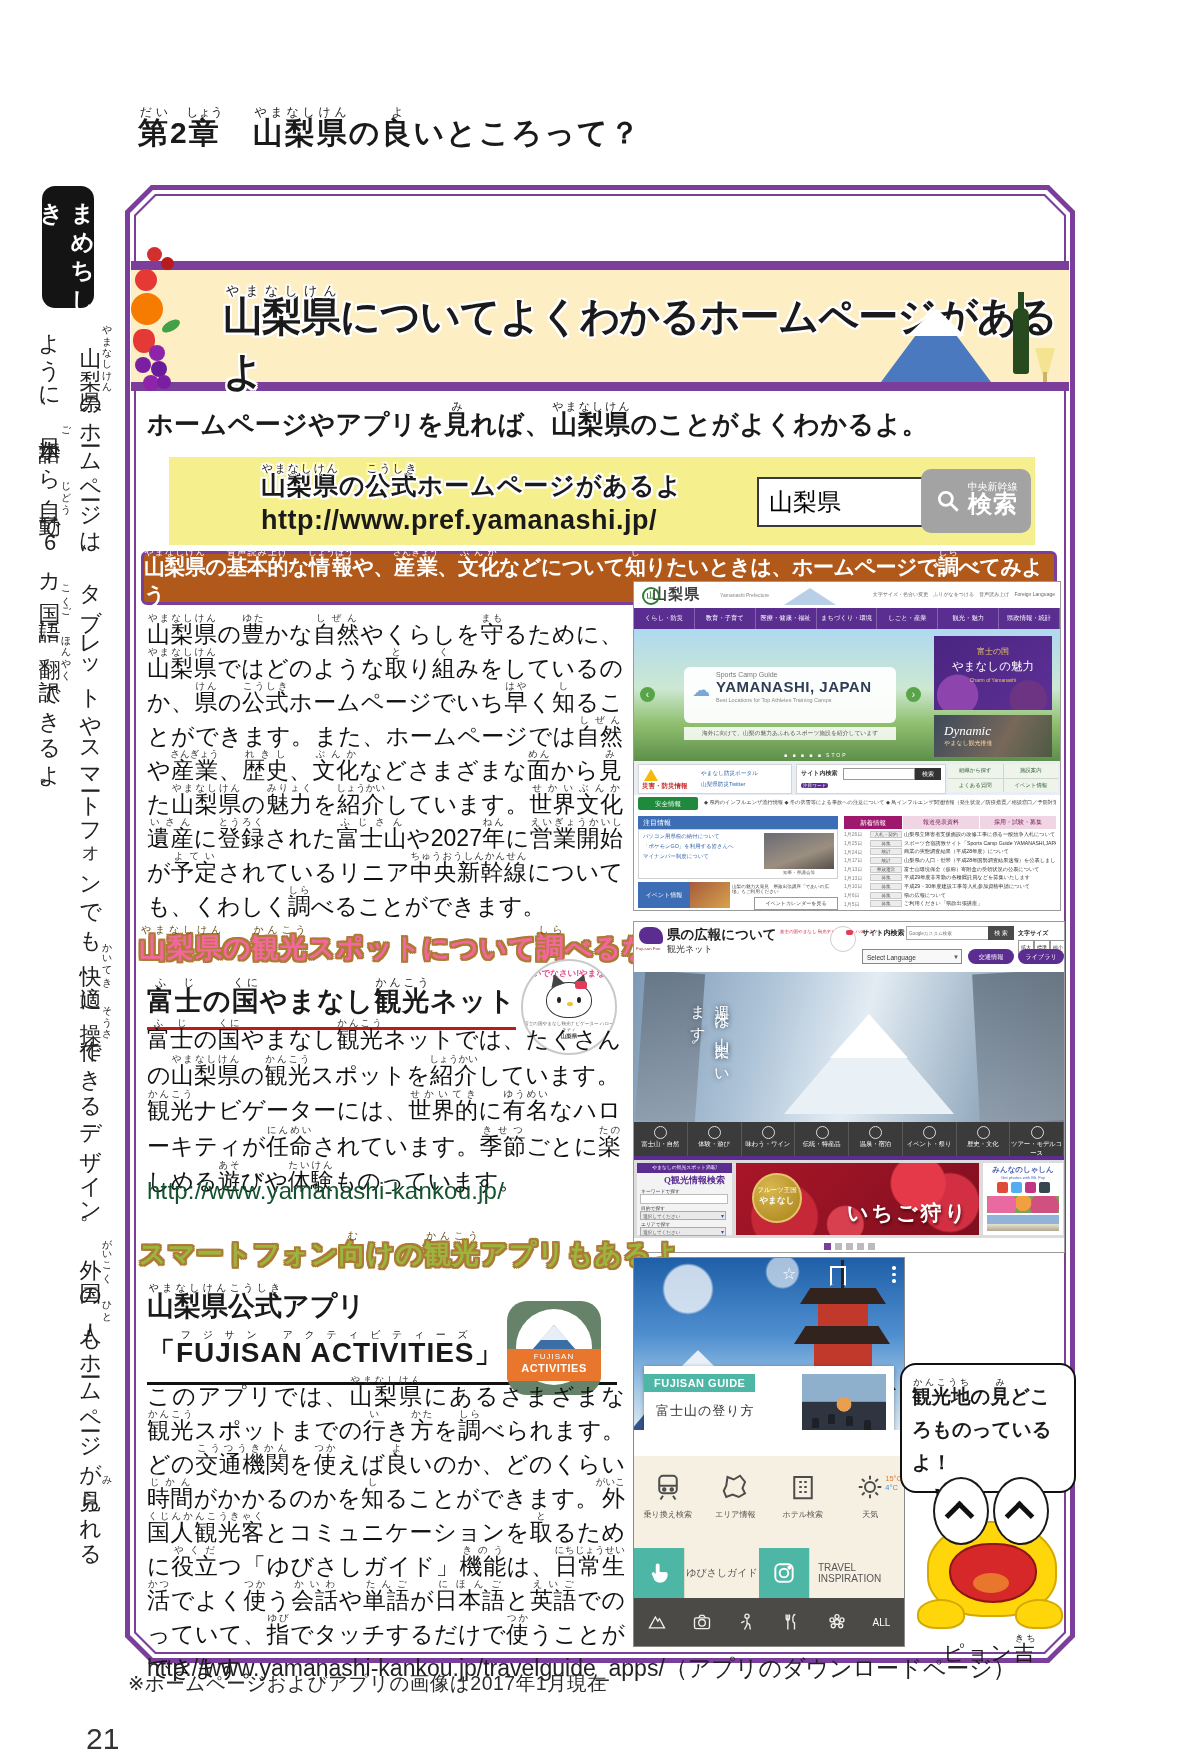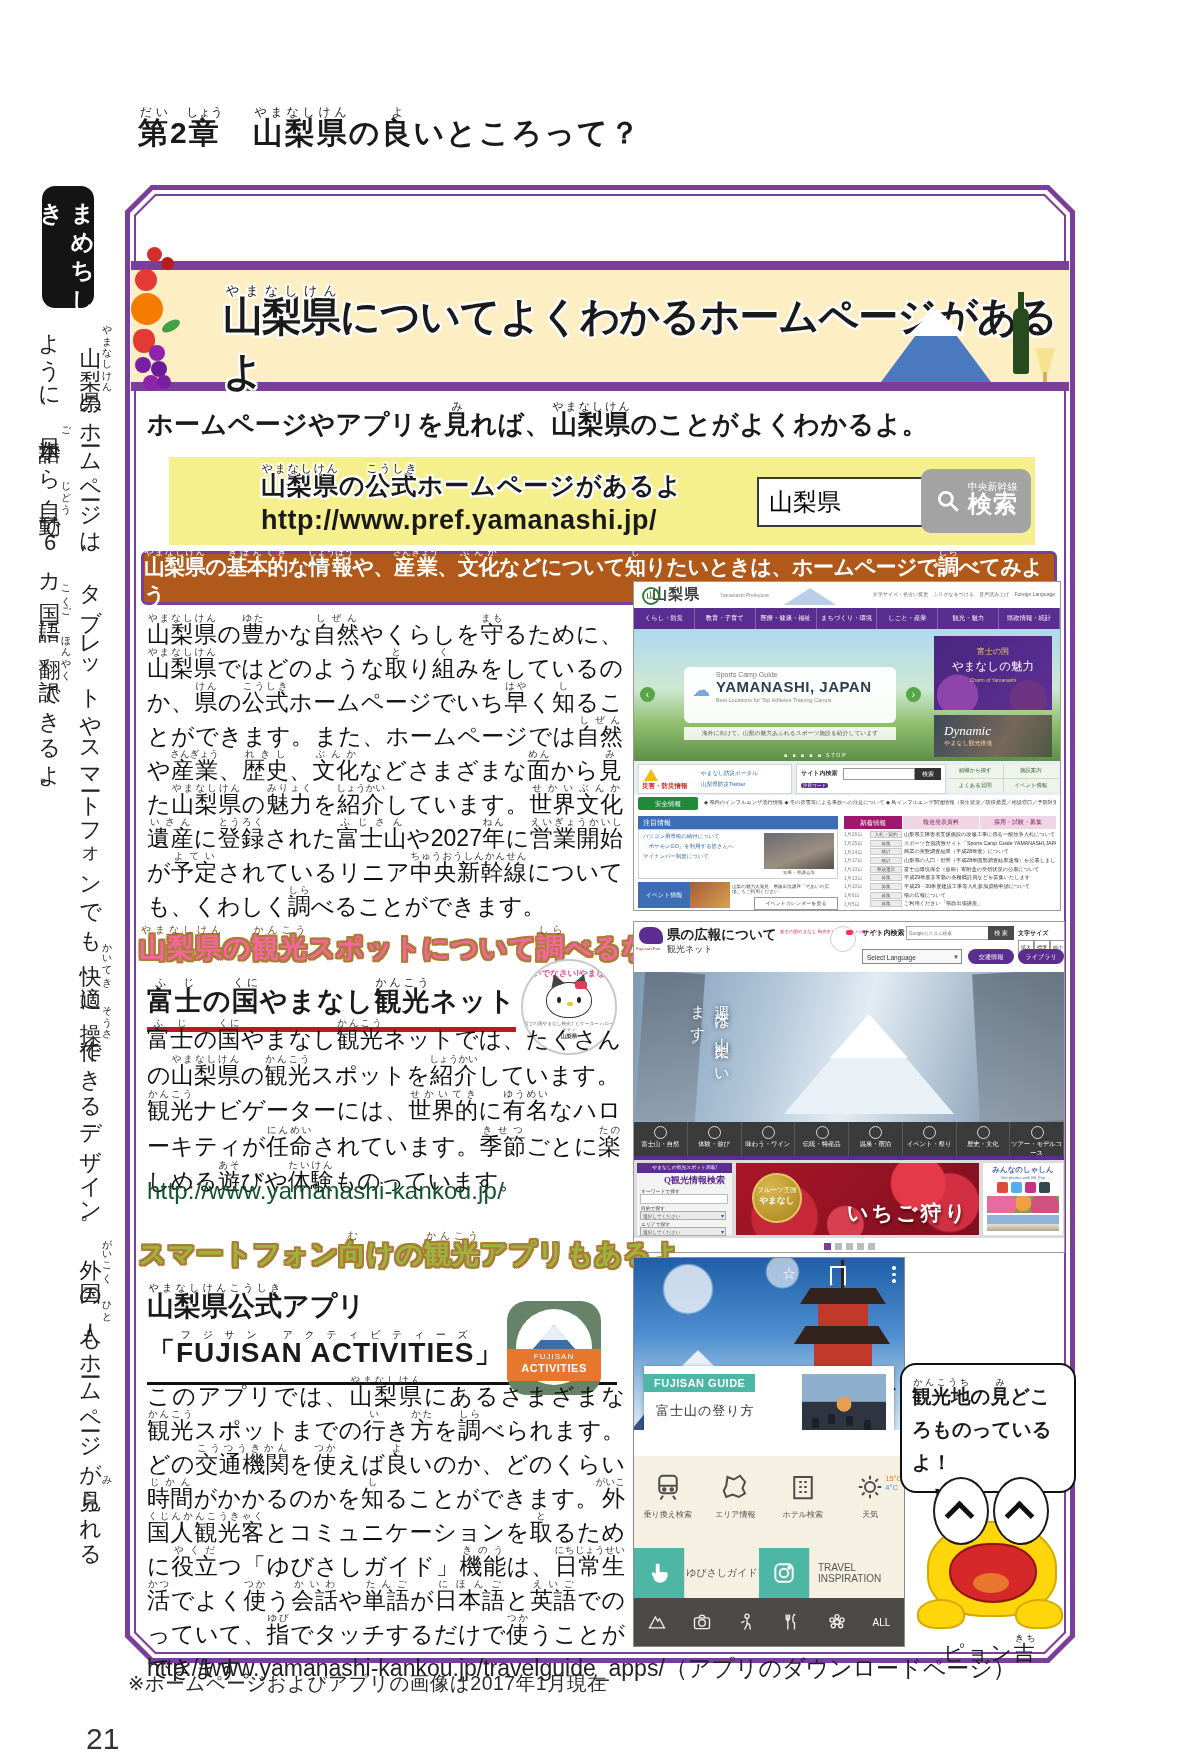--- a/index.html
+++ b/index.html
@@ -71,21 +71,21 @@
   .p3{left:22px;top:1150px;width:478px;line-height:33.5px;}
   .urltext{font-size:24px;color:#14532d;letter-spacing:.2px;}
 
   
   .deco-h{font-size:27px;font-weight:bold;letter-spacing:1px;
     text-shadow:-2px 0 0 #ad7b35,2px 0 0 #ad7b35,0 -2px 0 #ad7b35,0 2px 0 #ad7b35,2px 2px 0 #ad7b35,-2px -2px 0 #ad7b35,2px -2px 0 #ad7b35,-2px 2px 0 #ad7b35;}
   .deco-h rt{text-shadow:none;color:#6b4a16;font-size:10px;}
   .pink{color:#f4679c;}
   .green{color:#9cb53e;}
 
-  .site-h{font-size:27px;font-weight:bold;border-bottom:5px solid #b91c1c;padding-bottom:8px;letter-spacing:1px;}
+  .site-h{font-size:27px;font-weight:bold;border-bottom:3px solid #b91c1c;padding-bottom:8px;letter-spacing:1px;}
   .site-h rt{font-size:11px;}
 
   
   .kitty{left:396px;top:734px;width:92px;height:92px;background:#fff;border:2px solid #c9c9c9;border-radius:50%;overflow:hidden;text-align:center;}
   .kitty-top{font-size:8.5px;color:#e8488a;font-weight:bold;margin-top:7px;}
   .kitty-face{position:relative;width:44px;height:34px;margin:2px auto 0;background:#fff;border:1.5px solid #333;border-radius:50% 50% 46% 46%;}
   .kitty-ear{position:absolute;width:0;height:0;border-left:7px solid transparent;border-right:7px solid transparent;border-bottom:12px solid #fff;top:-9px;}
   .kitty-ear.l{left:2px;transform:rotate(-20deg);border-bottom-color:#444;}
   .kitty-ear.r{right:2px;transform:rotate(20deg);border-bottom-color:#444;}
   .kitty-eye{position:absolute;top:14px;width:4px;height:6px;background:#222;border-radius:50%;}
@@ -332,21 +332,21 @@
       <button class="ybox-btn">
         <svg width="26" height="26" viewBox="0 0 24 24" fill="none" stroke="#fff" stroke-width="2.6">
             <circle cx="10" cy="10" r="6"></circle>
             <path d="M14.5 14.5L21 21"></path>
           </svg>
         <span class="kensaku"><ruby>検索<rt>中央新幹線</rt></ruby></span>
       </button>
     </div>
 
     <div class="abs orange-h">
-        <span><ruby>山梨県<rt>やまなしけん</rt></ruby>の<ruby>基本的<rt>きほんてき</rt></ruby>な<ruby>情報<rt>じょうほう</rt></ruby>や、<ruby>産業<rt>さんぎょう</rt></ruby>、<ruby>文化<rt>ぶんか</rt></ruby>などについて<ruby>知<rt>し</rt></ruby>りたいときは、ホームページで<ruby>調<rt>しら</rt></ruby>べてみよう</span>
+        <span><ruby>山梨県<rt>やまなしけん</rt></ruby>の<ruby>基本的<rt>音声読み上げ</rt></ruby>な<ruby>情報<rt>じょうほう</rt></ruby>や、<ruby>産業<rt>さんぎょう</rt></ruby>、<ruby>文化<rt>ぶんか</rt></ruby>などについて<ruby>知<rt>し</rt></ruby>りたいときは、ホームページで<ruby>調<rt>しら</rt></ruby>べてみよう</span>
       </div>
 
     <div class="abs para p1"><ruby>山梨県<rt>やまなしけん</rt></ruby>の<ruby>豊<rt>ゆた</rt></ruby>かな<ruby>自然<rt>しぜん</rt></ruby>やくらしを<ruby>守<rt>まも</rt></ruby>るために、<ruby>山梨県<rt>やまなしけん</rt></ruby>ではどのような<ruby>取<rt>と</rt></ruby>り<ruby>組<rt>く</rt></ruby>みをしているのか、<ruby>県<rt>けん</rt></ruby>の<ruby>公式<rt>こうしき</rt></ruby>ホームページでいち<ruby>早<rt>はや</rt></ruby>く<ruby>知<rt>し</rt></ruby>ることができます。また、ホームページでは<ruby>自然<rt>しぜん</rt></ruby>や<ruby>産業<rt>さんぎょう</rt></ruby>、<ruby>歴史<rt>れきし</rt></ruby>、<ruby>文化<rt>ぶんか</rt></ruby>などさまざまな<ruby>面<rt>めん</rt></ruby>から<ruby>見<rt>み</rt></ruby>た<ruby>山梨県<rt>やまなしけん</rt></ruby>の<ruby>魅力<rt>みりょく</rt></ruby>を<ruby>紹介<rt>しょうかい</rt></ruby>しています。<ruby>世界文化遺産<rt>せかいぶんかいさん</rt></ruby>に<ruby>登録<rt>とうろく</rt></ruby>された<ruby>富士山<rt>ふじさん</rt></ruby>や2027<ruby>年<rt>ねん</rt></ruby>に<ruby>営業開始<rt>えいぎょうかいし</rt></ruby>が<ruby>予定<rt>よてい</rt></ruby>されているリニア<ruby>中央新幹線<rt>ちゅうおうしんかんせん</rt></ruby>についても、くわしく<ruby>調<rt>しら</rt></ruby>べることができます。</div>
 
     <div class="abs shot s1">
       <div class="s1-head">
         <div class="s1-logo"><span class="s1-mark">山</span>&nbsp;&nbsp;<span>山梨県</span></div>
         <div class="s1-logosub">Yamanashi Prefecture</div>
         <div class="s1-minifuji"></div>
         <div class="s1-utils">文字サイズ・色合い変更　ふりがなをつける　音声読み上げ　Foreign Language</div>

